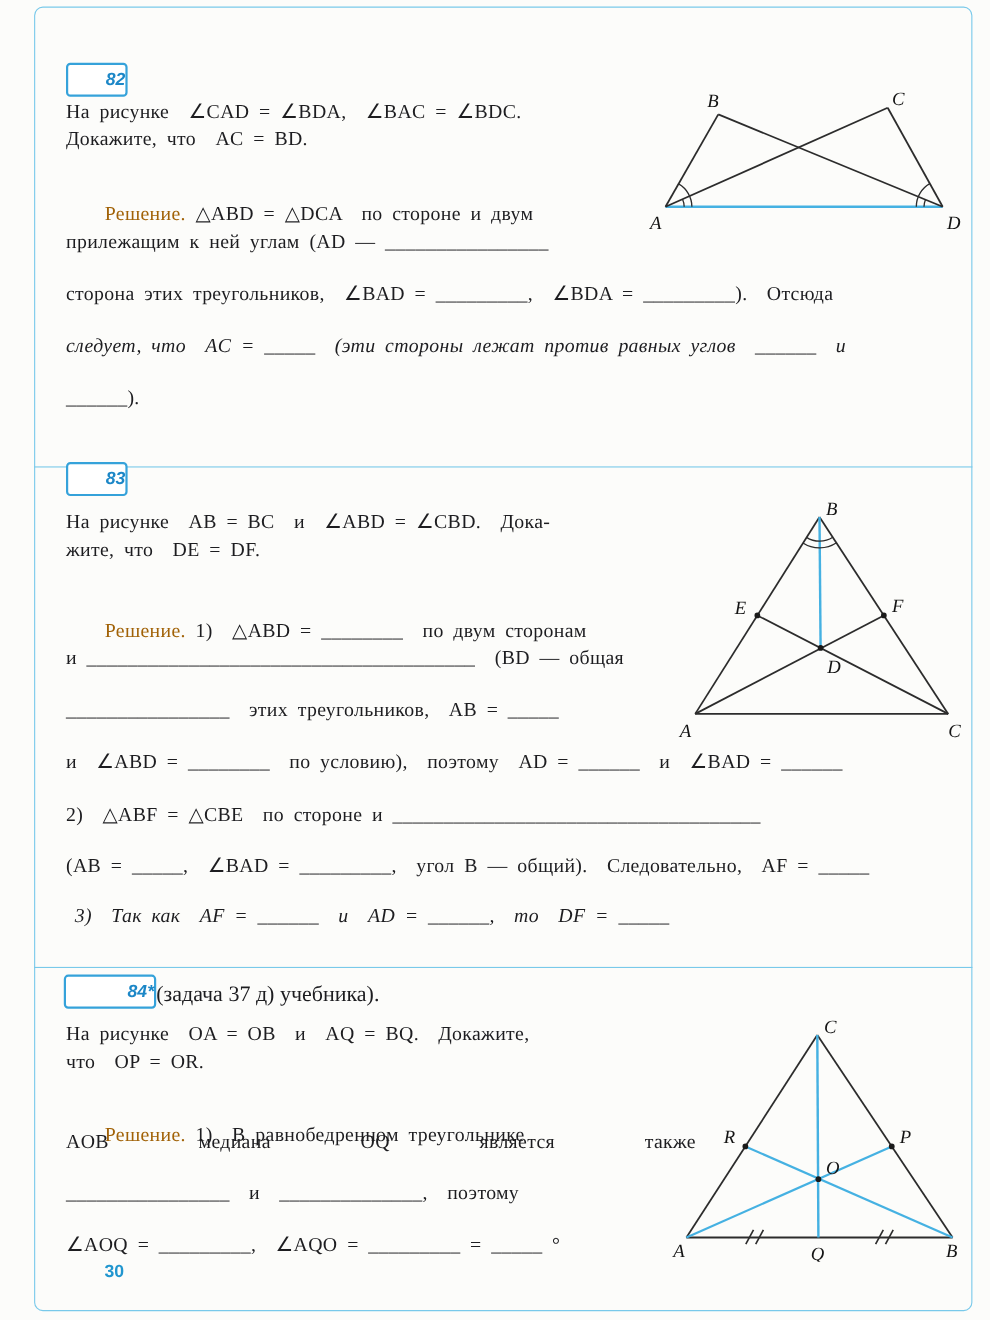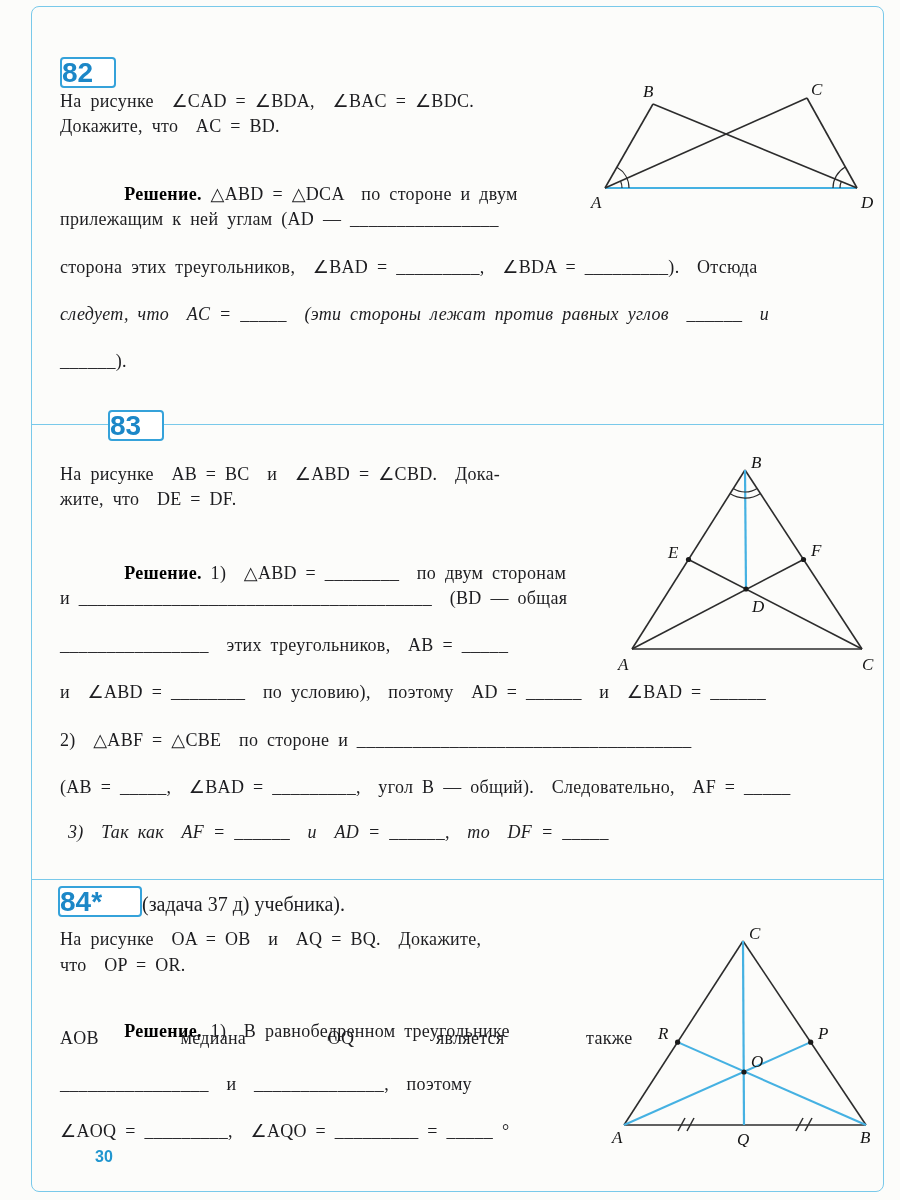--- a/index.html
+++ b/index.html
@@ -5,24 +5,24 @@
   * { margin:0; padding:0; box-sizing:border-box; }
   html,body { width:900px; height:1200px; }
   body { background:#ffffff; font-family:"Liberation Serif", serif; }
   .page { position:relative; width:900px; height:1200px; background:#fcfcfa; overflow:hidden; }
   .frame { position:absolute; left:31px; top:6px; width:853px; height:1186px;
            border:1.6px solid #79c9ea; border-radius:8px; }
   .divider { position:absolute; left:31px; width:853px; height:0;
              border-top:1.6px solid #79c9ea; }
   .numbox { position:absolute; background:#fff; border:2px solid #35a2da; border-radius:4px;
             color:#1c87c7; font-family:"Liberation Sans", sans-serif; font-weight:bold;
-            font-size:28px; display:flex; align-items:center; justify-content:flex-start; z-index:2; }
+            font-size:16px; display:flex; align-items:center; justify-content:flex-end; z-index:2;font-style:italic; }
   .line { position:absolute; font-size:18px; color:#1d1d20; white-space:pre;
           letter-spacing:0.3px; word-spacing:4px; }
-  .sol-label { color:#000000; font-weight:bold;margin-left:29px; }
+  .sol-label { color:#a16207; font-weight:normal; }
   .spread { word-spacing:36px; }
   .note { position:absolute; font-size:20px; color:#1d1d20; white-space:pre; }
   .pagenum { position:absolute; color:#2196cf; font-family:"Liberation Sans", sans-serif;
              font-weight:bold; font-size:16px; }
   .fig { position:absolute; }
   .fig text { font-family:"Liberation Serif", serif; font-style:italic; font-size:17px; fill:#141414; }
 </style>
 </head>
 <body>
 
@@ -62,21 +62,21 @@
       <path d="M248,106 A24,24 0 0 1 260.3,85"></path>
     </g>
     <g>
       <text x="6" y="126">A</text>
       <text x="58" y="15">B</text>
       <text x="226" y="13">C</text>
       <text x="276" y="126">D</text>
     </g>
   </svg>
 
-  <div class="numbox" style="left:60px; top:410px; width:56px; height:31px;margin-left:48px;">
+  <div class="numbox" style="left:60px; top:420px; width:56px; height:31px;">
     <span>83</span>
   </div>
 
   <div class="line" style="left:60px; top:463px;">На рисунке  AB = BC  и  ∠ABD = ∠CBD.  Дока-</div>
   <div class="line" style="left:60px; top:489px;">жите, что  DE = DF.</div>
 
   <div class="line" style="left:60px; top:541px;">
     <span class="sol-label">Решение.</span><span> 1)  △ABD = ________  по двум сторонам</span>
   </div>
   <div class="line" style="left:60px; top:588px;">и ______________________________________  (BD — общая</div>

